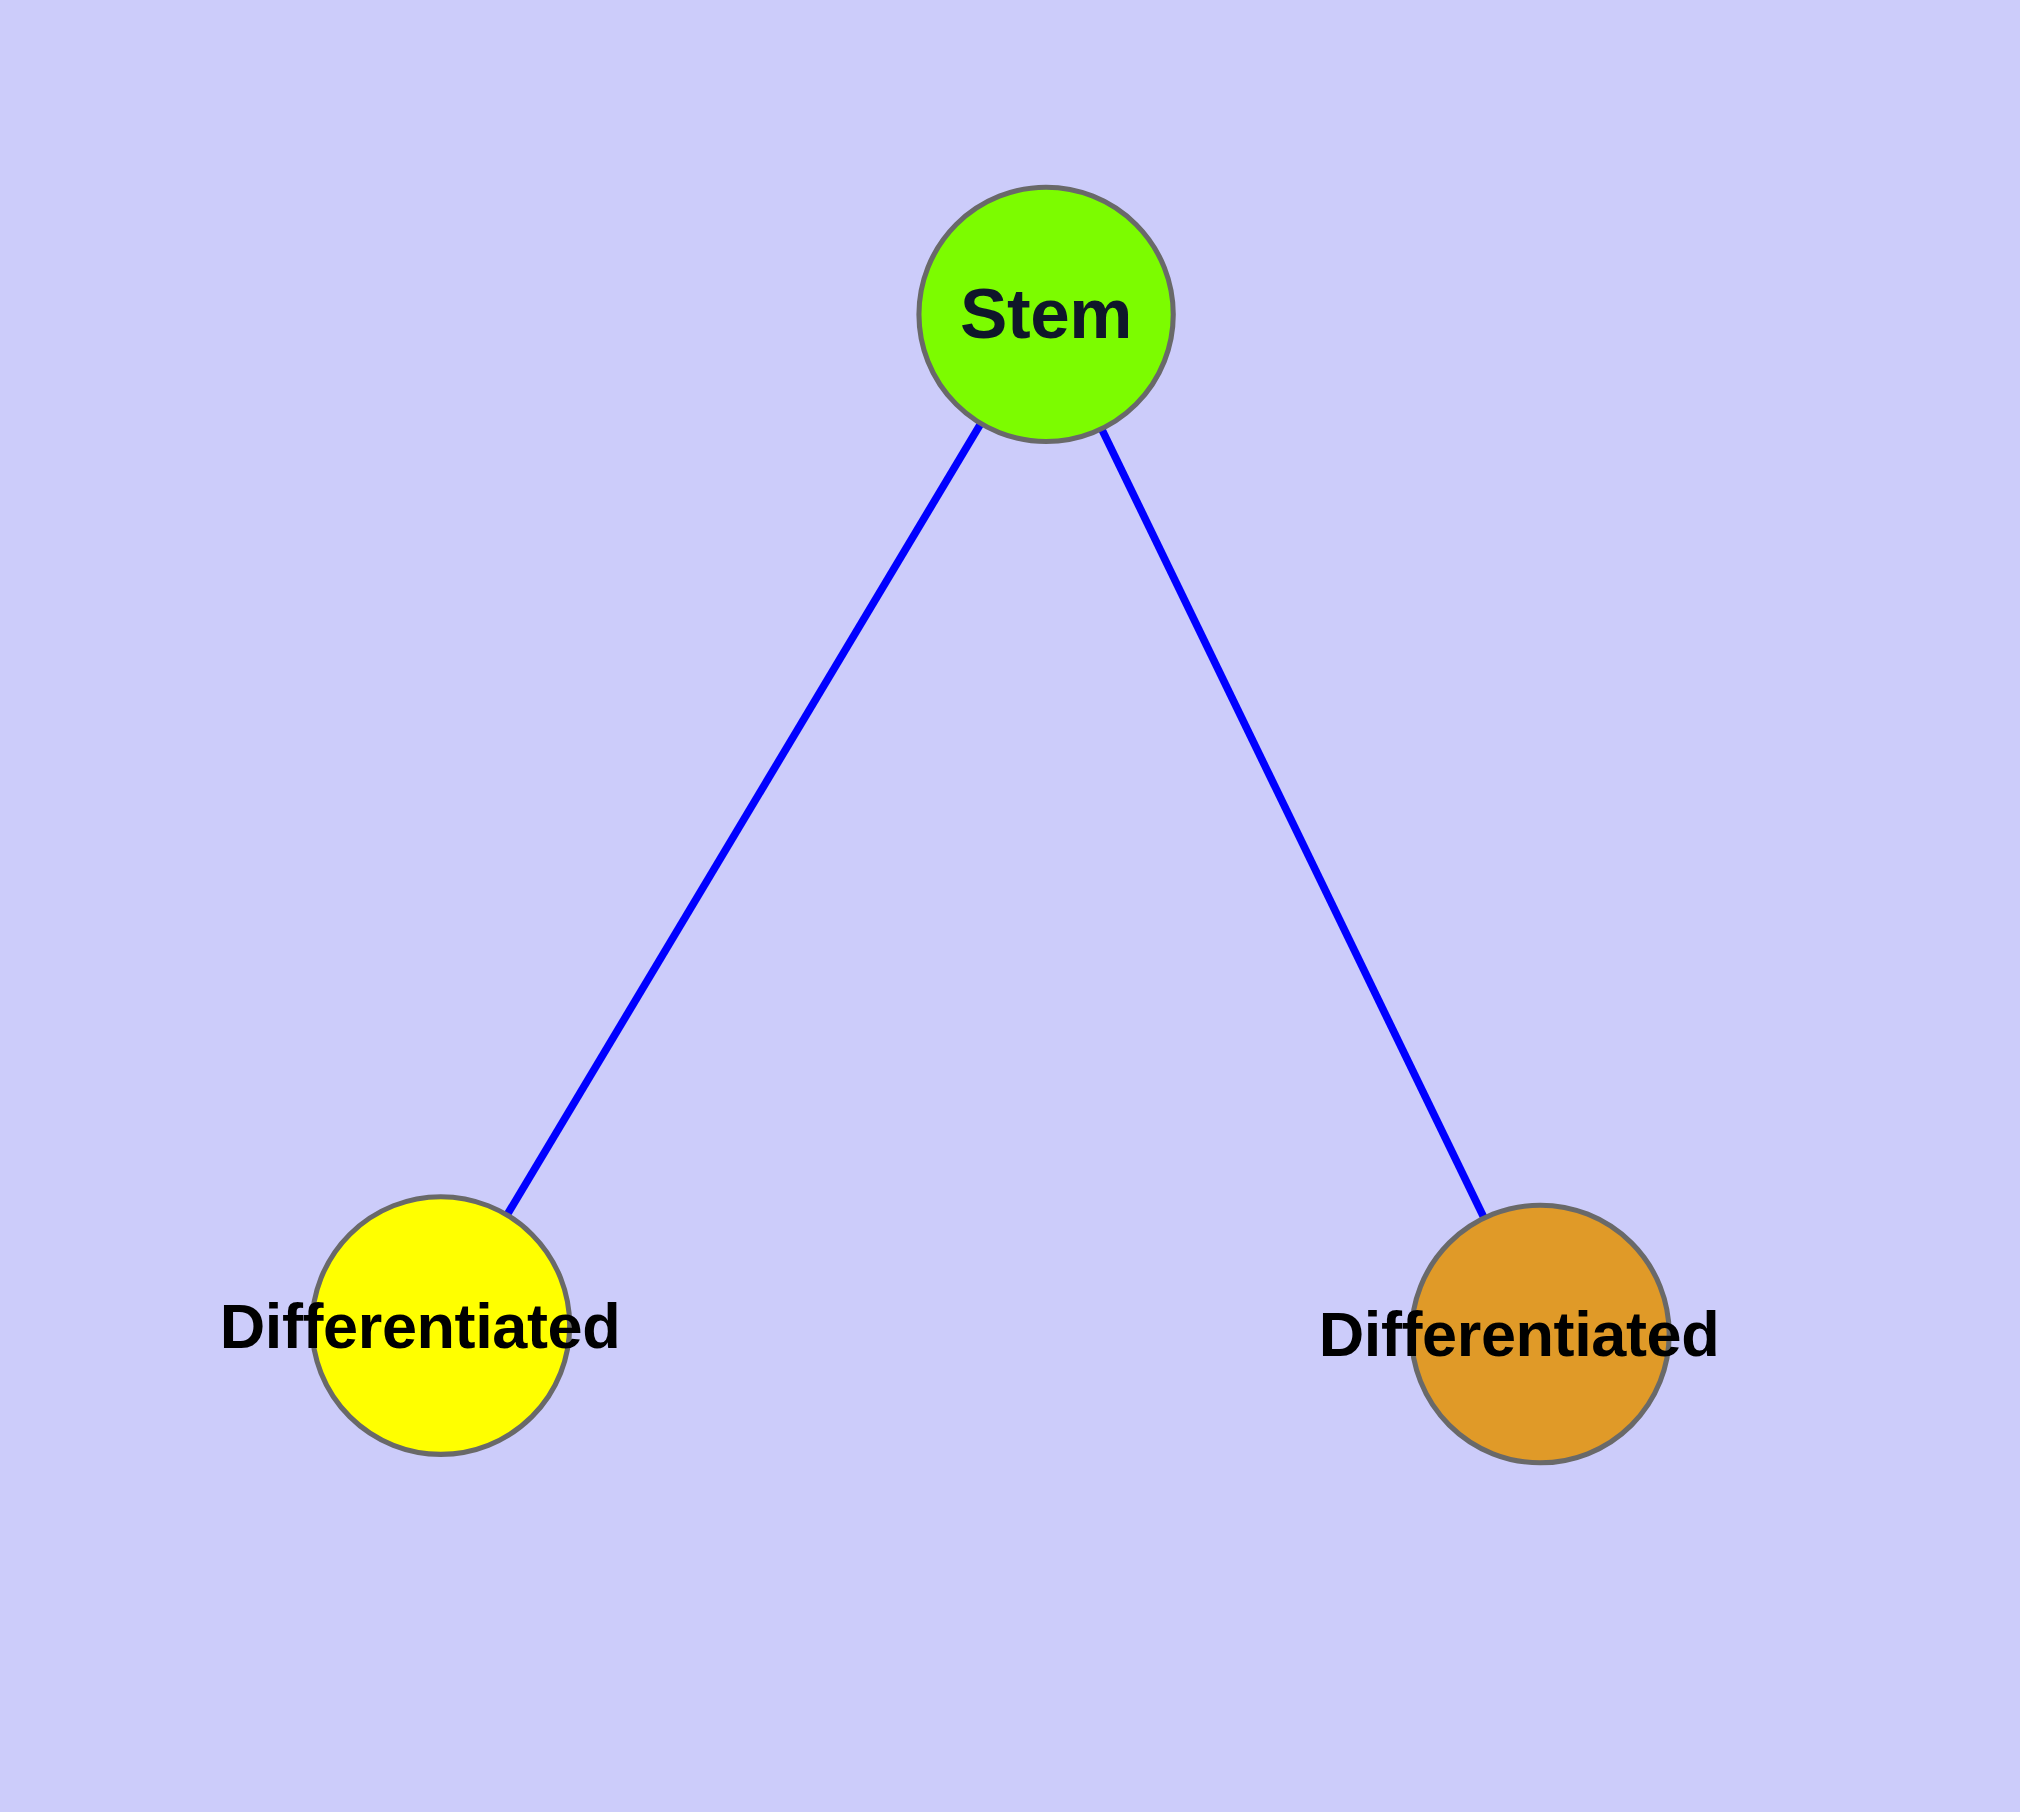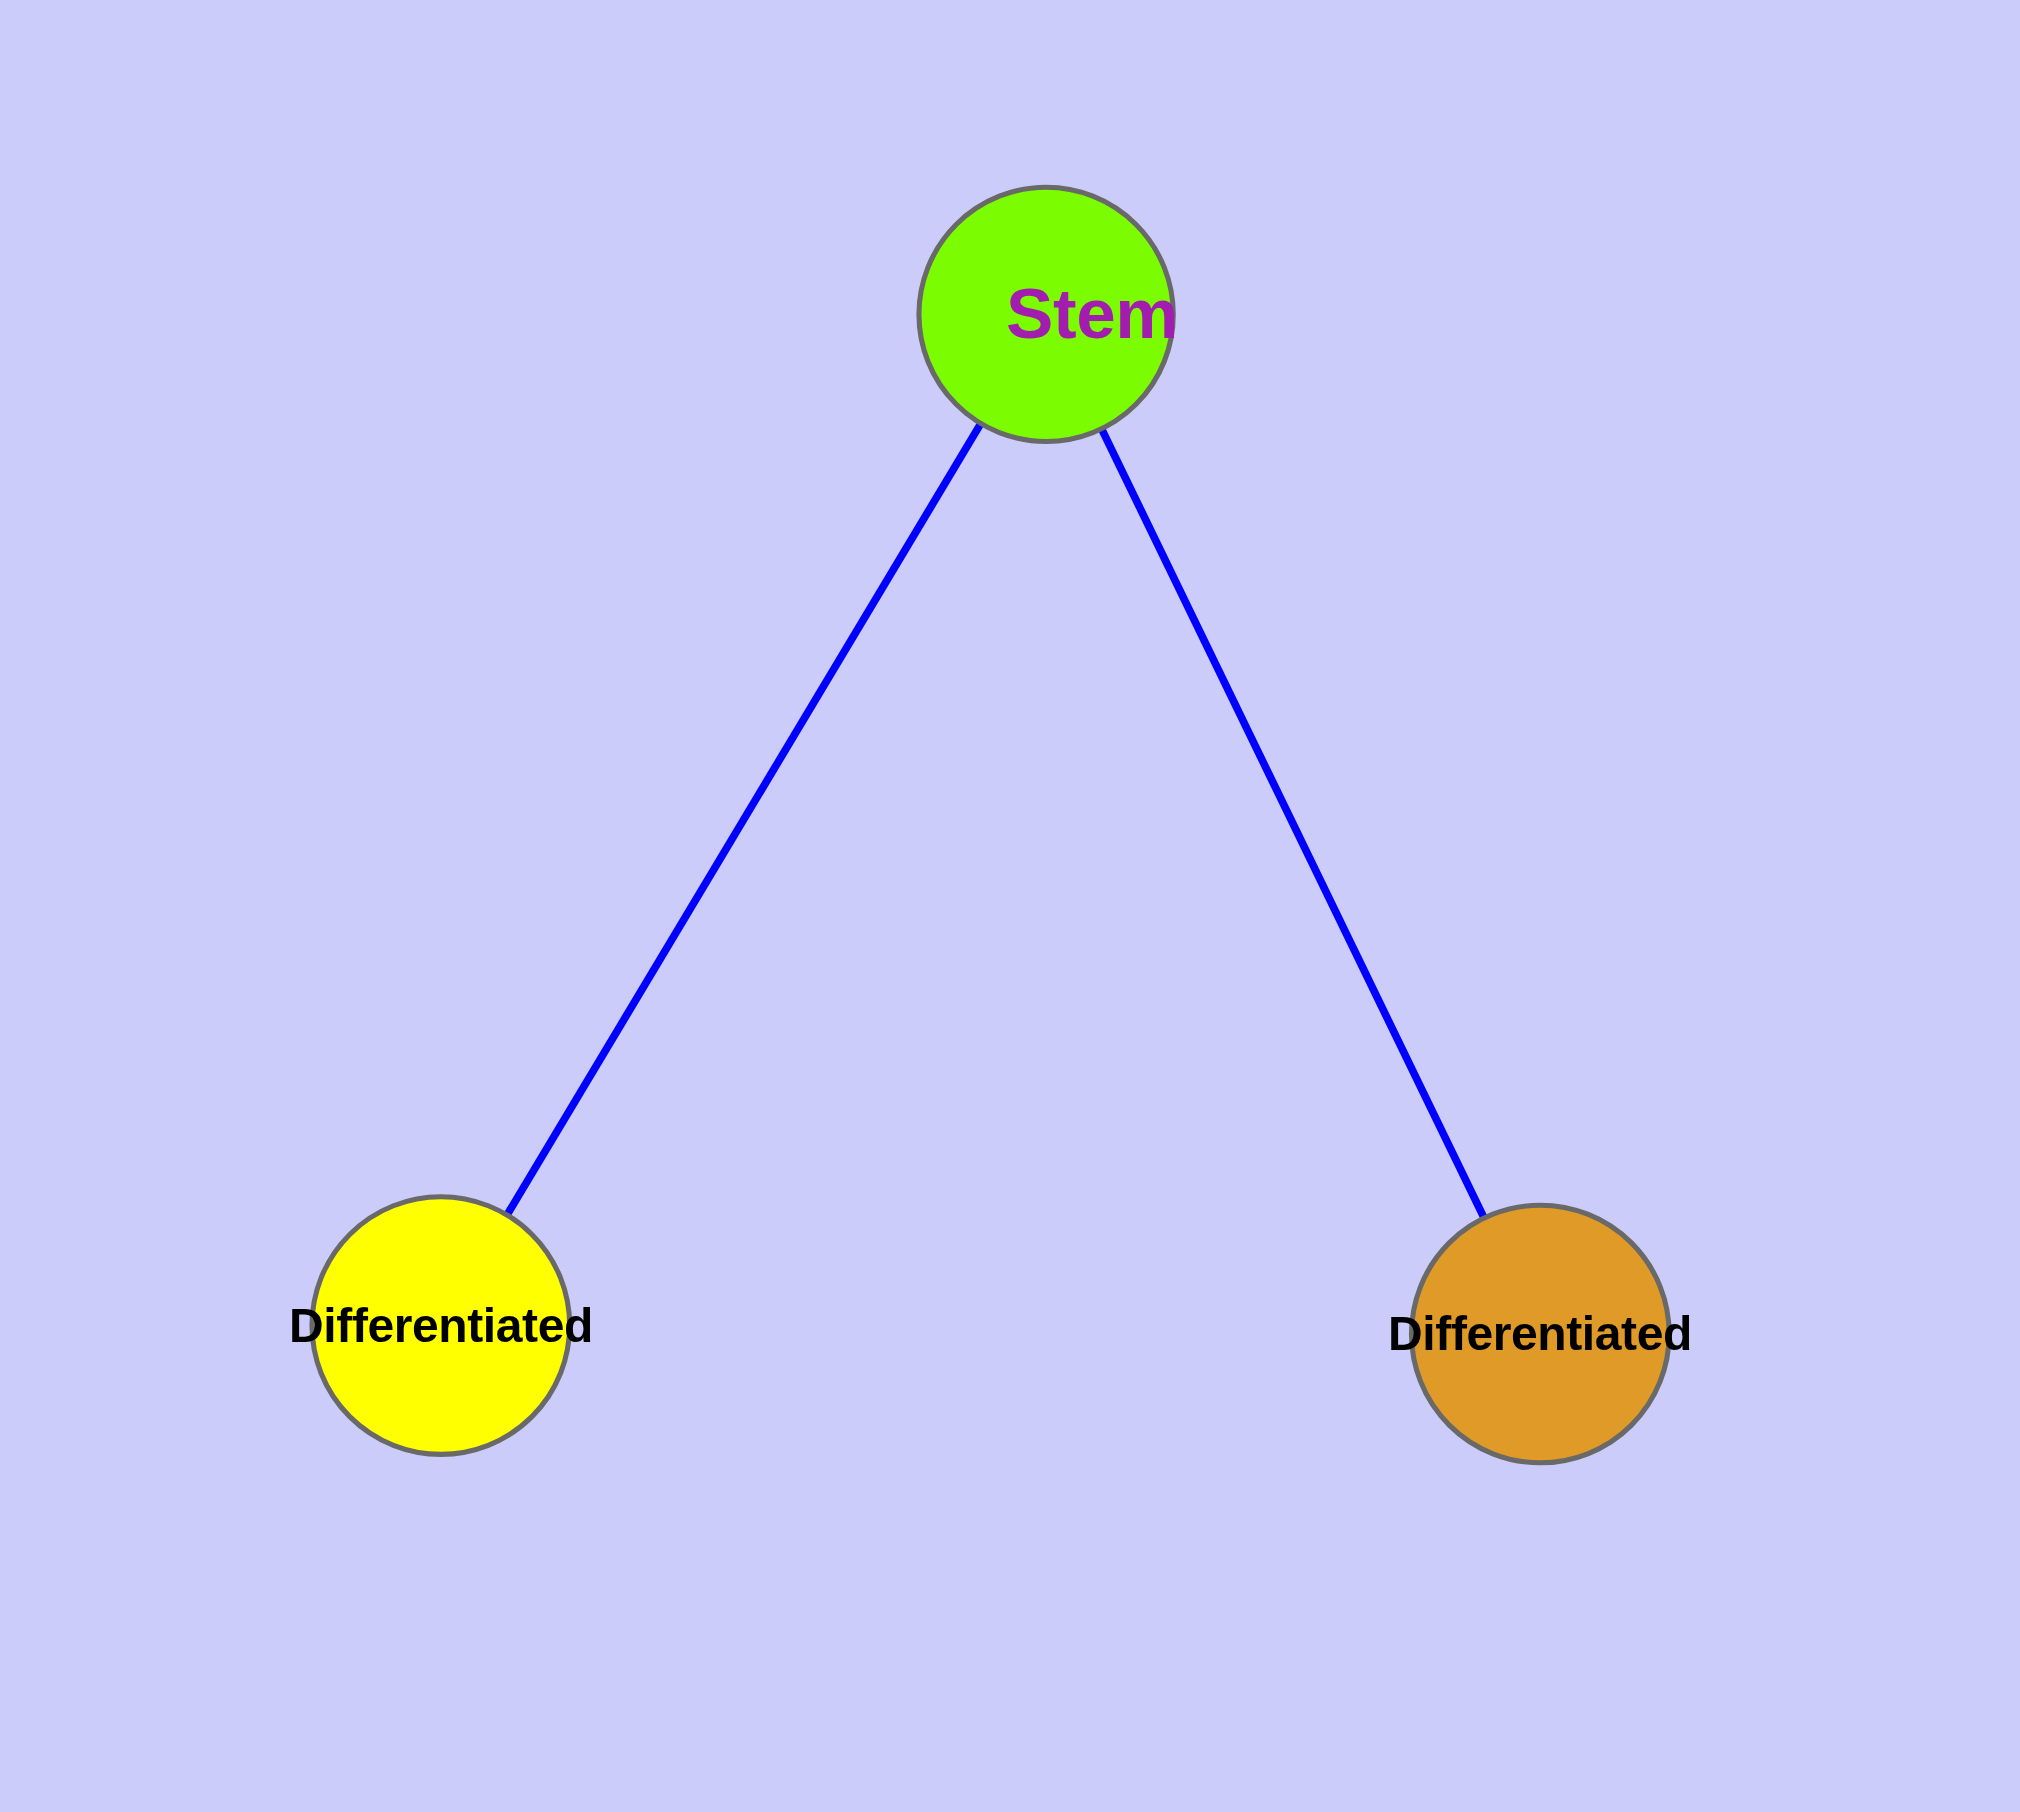--- a/index.html
+++ b/index.html
@@ -32,38 +32,37 @@
     white-space: pre;
     line-height: 1.02;
     letter-spacing: -0.4px;
     pointer-events: none;
     transform: translate(-50%, -50%);
   }
   .node-label.single {
     font-size: 71px;
   }
   .node-label.double {
-    font-size: 48px;
-    margin-left: 21px;
+    font-size: 63px;
   }
 </style>
 </head>
 <body>
 
 <div id="stage" style="width: 2021px; height: 1812px; background: rgb(204, 204, 250);">
   <svg id="graph-canvas" viewBox="0 0 2384 2138" preserveAspectRatio="none" aria-label="graph">
     <g id="edge-layer">
         <line x1="1234" y1="371" x2="520" y2="1564" stroke="#0000ff" stroke-width="9" stroke-linecap="butt"></line>
         <line x1="1234" y1="371" x2="1817" y2="1574" stroke="#0000ff" stroke-width="9" stroke-linecap="butt"></line>
       </g>
     <g id="node-layer">
         <circle cx="1234" cy="371" r="150" fill="#7cfc00" stroke="#696969" stroke-width="6"></circle>
         <circle cx="520" cy="1564" r="152" fill="#ffff00" stroke="#696969" stroke-width="6"></circle>
         <circle cx="1817" cy="1574" r="152" fill="#e09a28" stroke="#696969" stroke-width="6"></circle>
       </g>
   </svg>
   <div id="label-layer">
-      <div class="node-label single" style="left: 1092px; top: 314px; color: #a21caf; text-align: center;"><div>Stem</div></div>
+      <div class="node-label single" style="left: 1046px; top: 314px; color: #0f172a; text-align: center;"><div>Stem</div></div>
       <div class="node-label double" style="left: 420px; top: 1326px; color: rgb(0, 0, 0);"><div>Differentiated</div></div>
       <div class="node-label double" style="left: 1519px; top: 1334px; color: rgb(0, 0, 0);"><div>Differentiated</div></div>
     </div>
 </div>
 
 
 </body></html>

